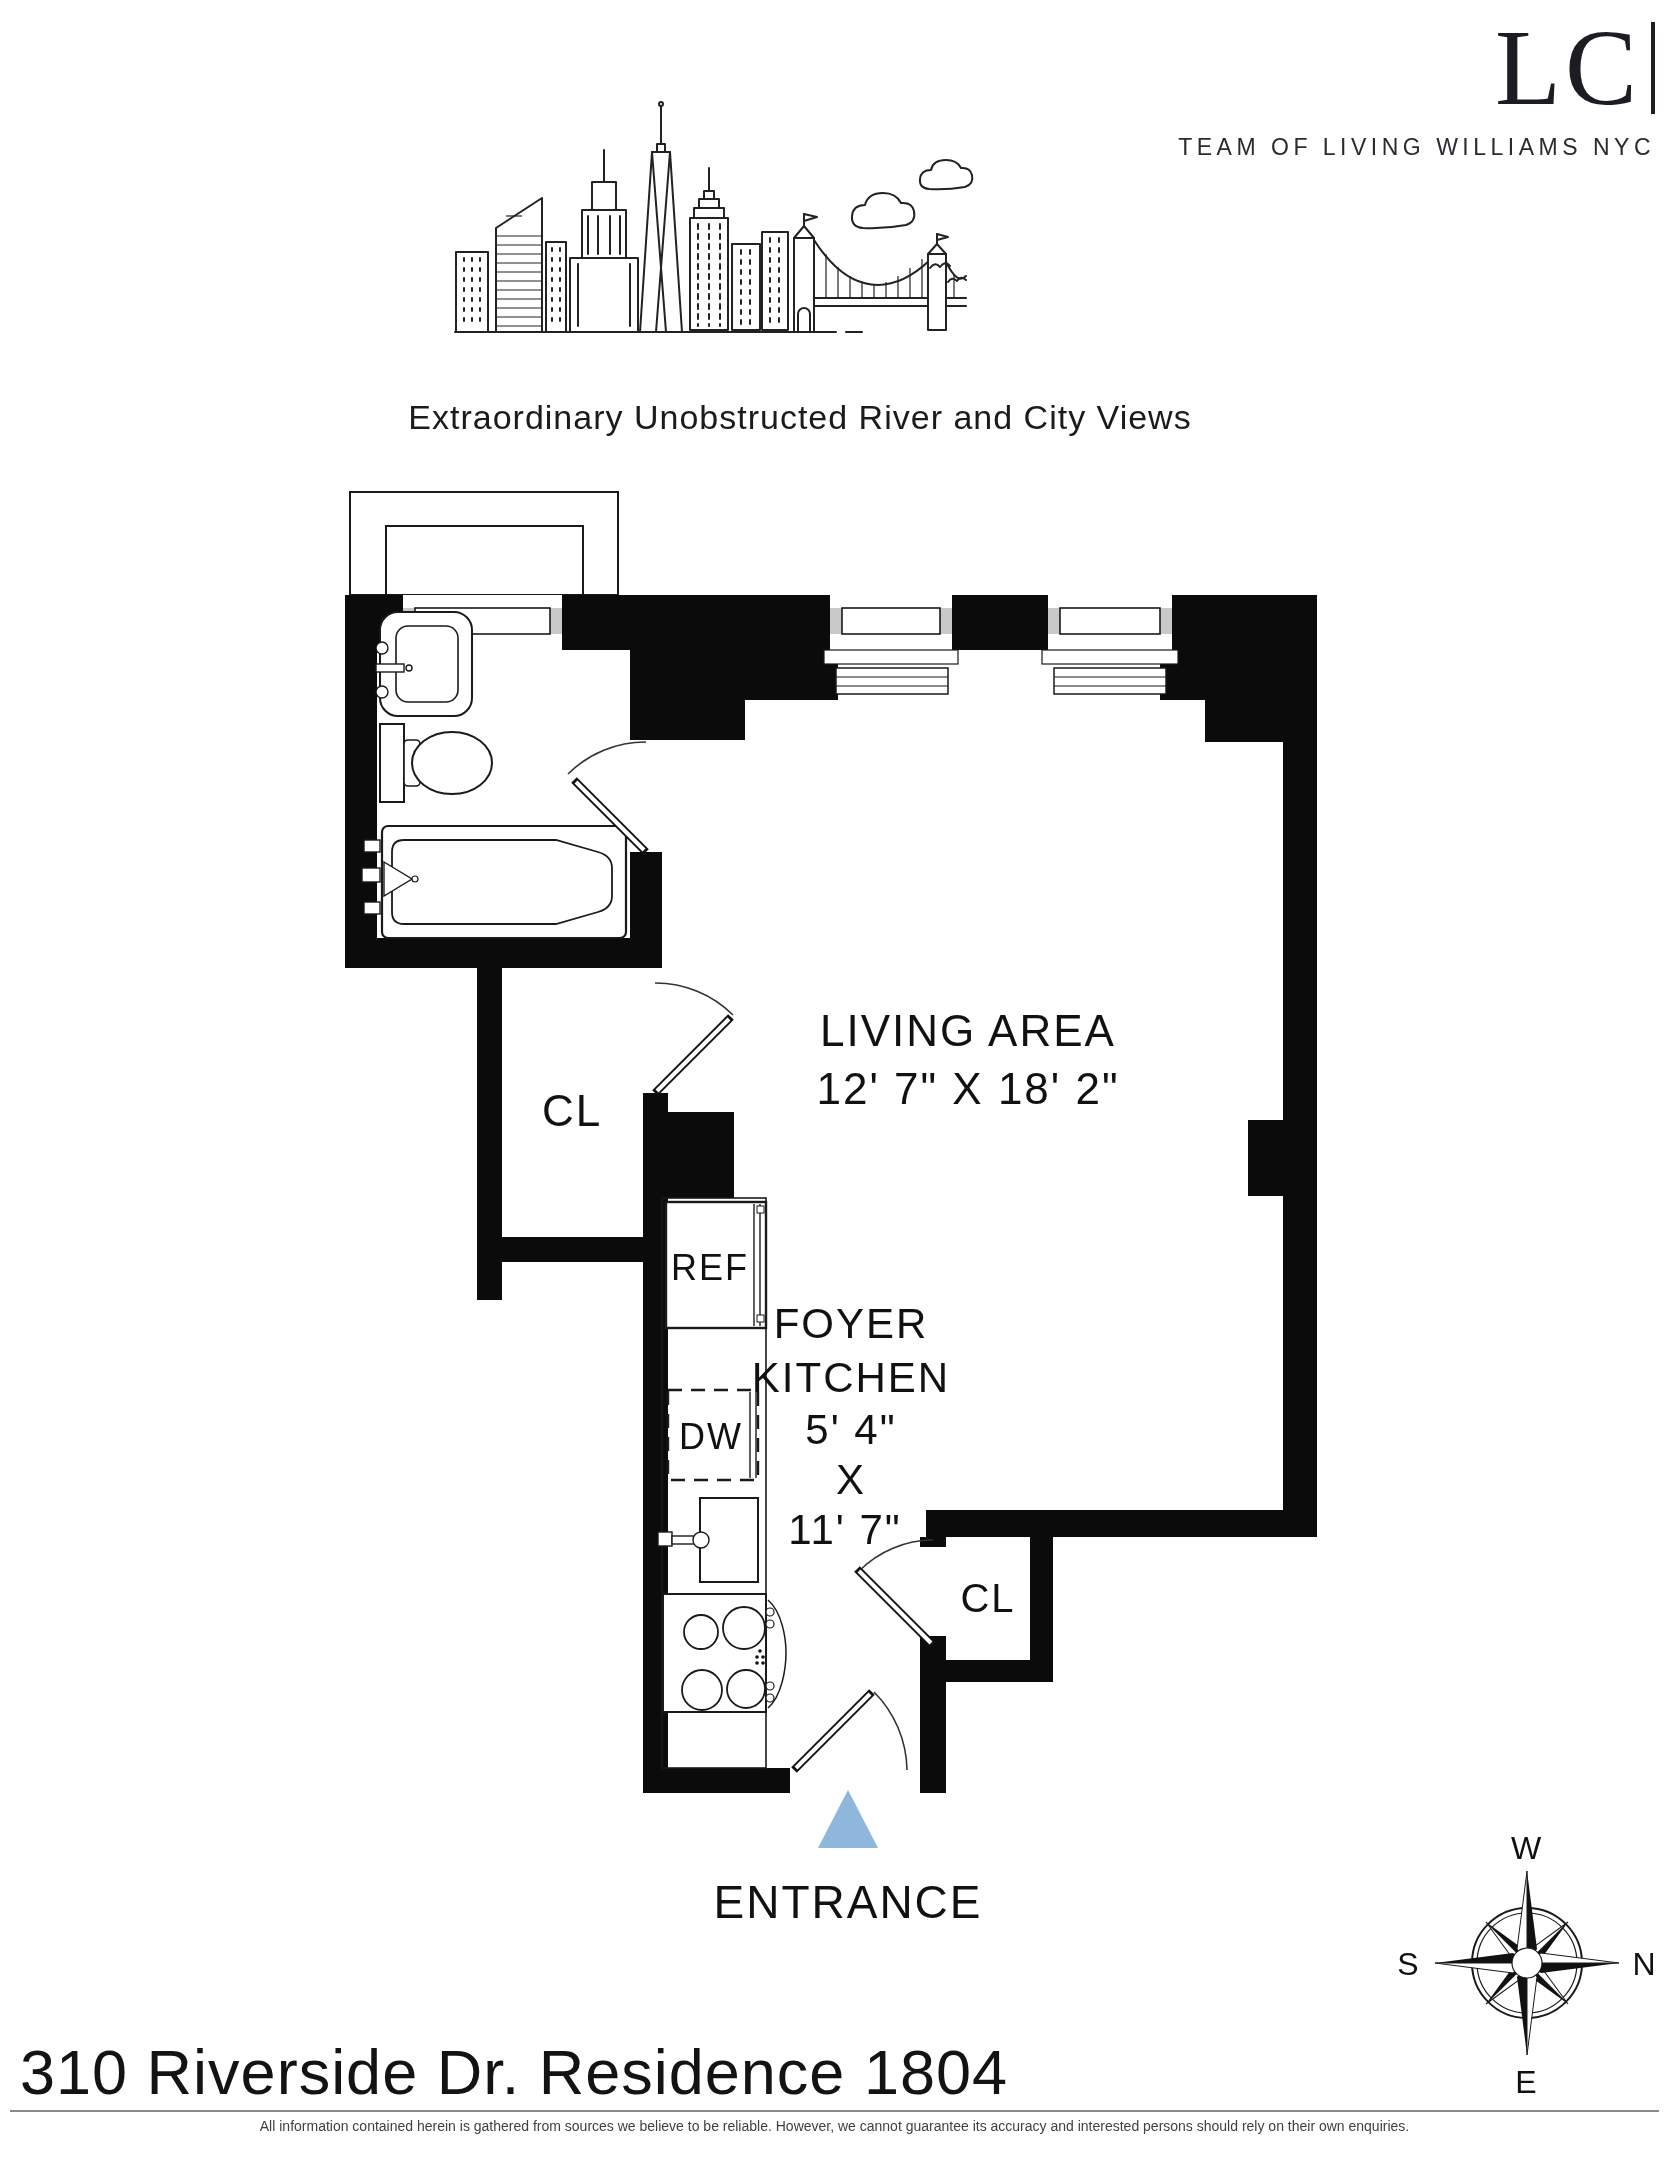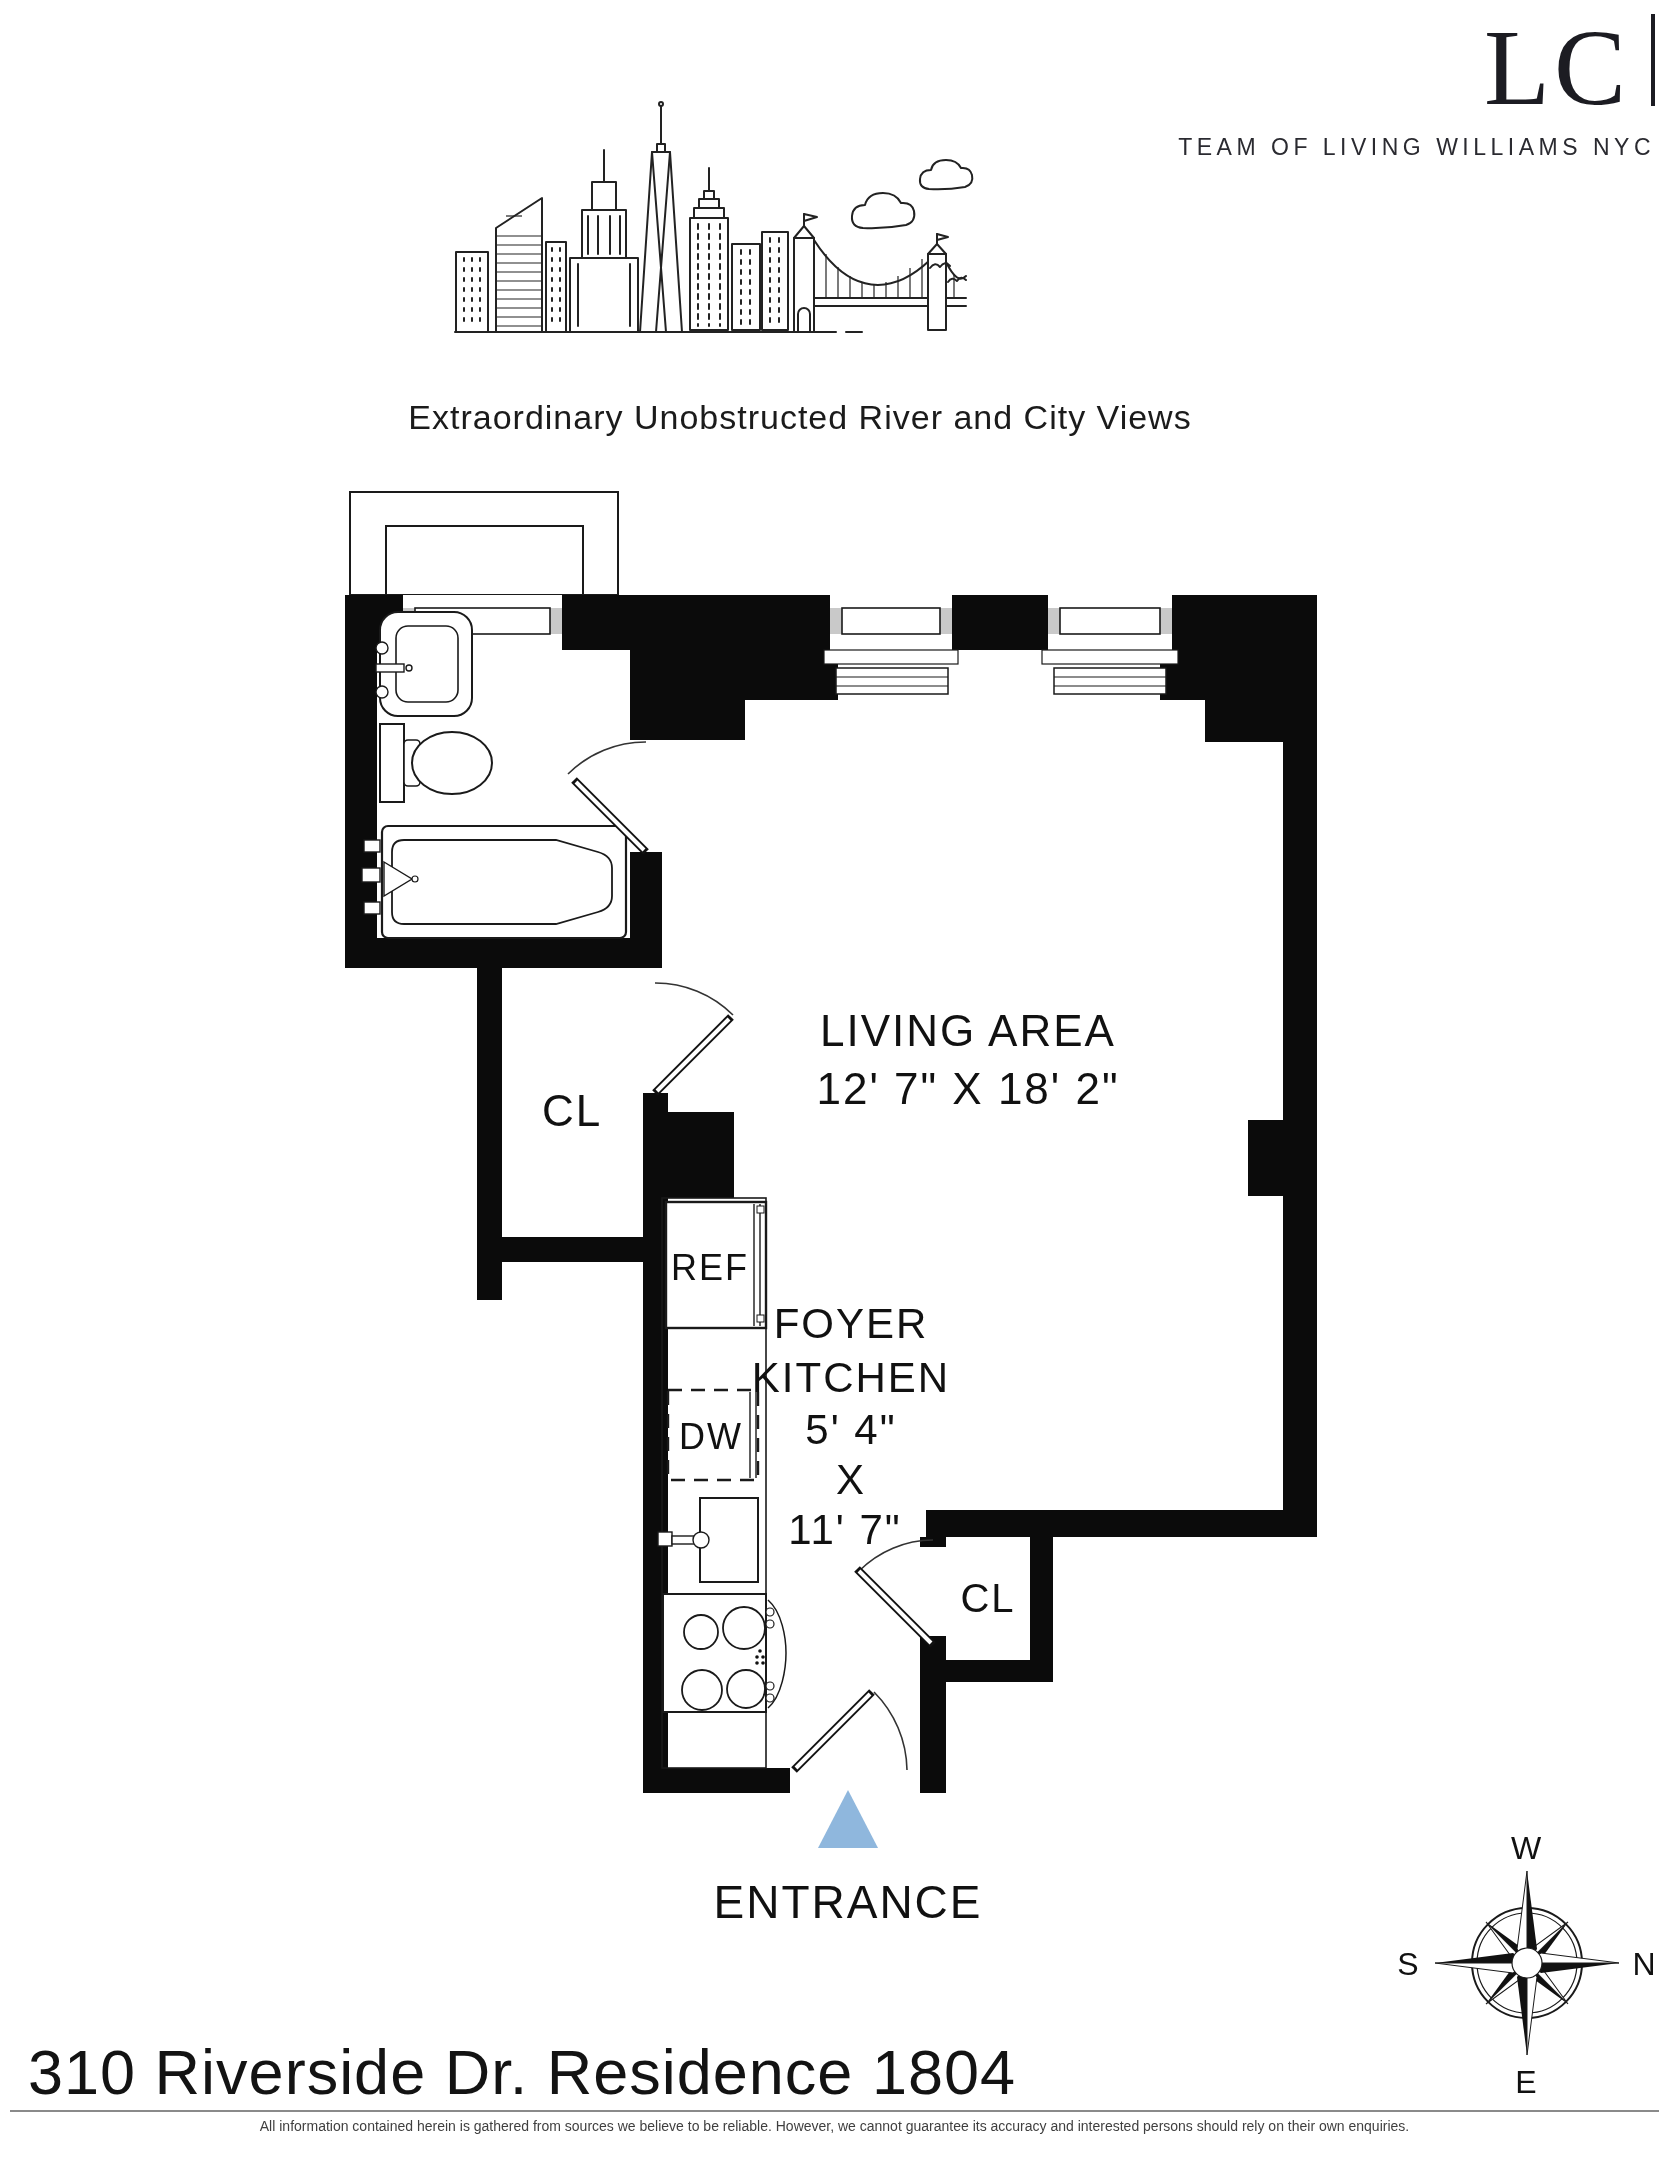--- a/index.html
+++ b/index.html
@@ -1,29 +1,29 @@
 <!DOCTYPE html>
 <html><head>
 <meta charset="utf-8">
 <style>
   html,body{margin:0;padding:0;background:#ffffff;}
   .page{position:relative;width:1669px;height:2160px;background:#fff;overflow:hidden;
         font-family:"Liberation Sans",sans-serif;color:#161616;}
   
   .brand{position:absolute;top:14px;right:14px;text-align:center;}
-  .logo-row{display:flex;align-items:flex-start;justify-content:flex-end;gap:21px;}
+  .logo-row{display:flex;align-items:center;justify-content:flex-end;gap:10px;}
   .logo-part{font-family:"Liberation Serif",serif;font-size:108px;line-height:1;
              letter-spacing:4px;color:#1c1c22;}
   .logo-divider{width:4px;height:92px;background:#1c1c22;}
   .team-line{margin-top:12px;font-size:23px;letter-spacing:4.5px;color:#2a2a30;white-space:nowrap;}
   
   .tagline{position:absolute;top:398px;left:170px;width:1260px;text-align:center;
            font-size:34px;letter-spacing:1px;color:#1b1b1b;}
   
-  .addr-title{position:absolute;top:2036px;left:28px;font-size:63px;letter-spacing:1px;color:#131313;white-space:nowrap;}
+  .addr-title{position:absolute;top:2036px;left:20px;font-size:63px;letter-spacing:1px;color:#131313;white-space:nowrap;}
   .footer-rule{position:absolute;top:2110px;left:10px;right:10px;height:2px;background:#8a8a8a;}
   .disclaimer{position:absolute;top:2118px;left:0;right:0;text-align:center;
               font-size:14px;color:#3f3f3f;}
   
   .plan-svg{position:absolute;inset:0;}
   .wall{fill:#0b0b0b;stroke:none;}
   .ln{stroke:#1a1a1a;fill:none;}
   .fx{stroke:#1a1a1a;fill:#ffffff;}
   .sky{stroke:#222;fill:none;stroke-width:2;stroke-linecap:round;stroke-linejoin:round;}
   .skyf{stroke:#222;fill:#fff;stroke-width:2;stroke-linejoin:round;}

